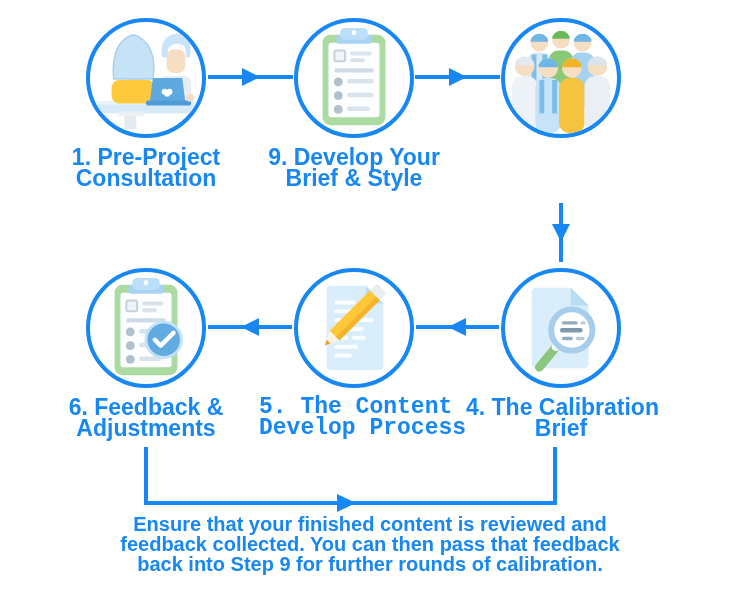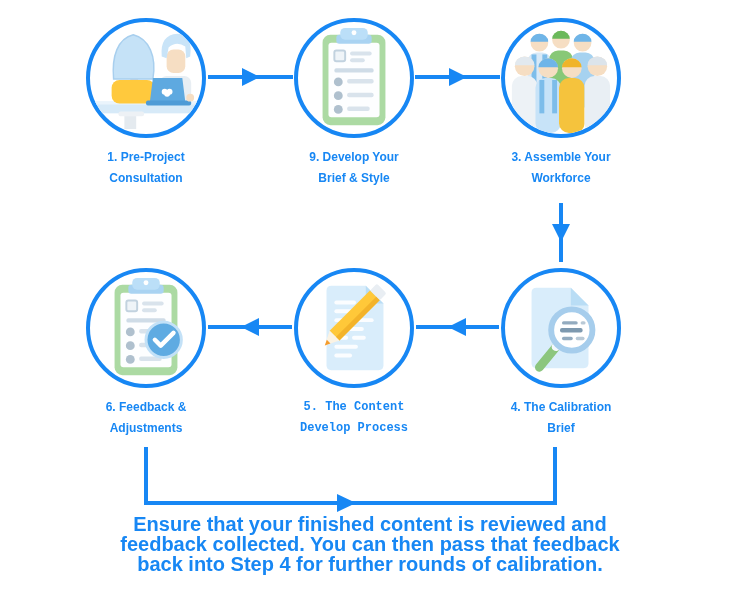--- a/index.html
+++ b/index.html
@@ -14,21 +14,21 @@
   #connectors { position:absolute; left:0; top:0; width:730px; height:590px; }
   .circle {
     position:absolute; width:120px; height:120px; box-sizing:border-box;
     border:4px solid var(--accent); border-radius:50%;
     background:#ffffff; overflow:hidden;
     display:flex; align-items:center; justify-content:center;
   }
   .circle svg { width:110px; height:110px; display:block; }
   .step-label {
     position:absolute; width:190px; text-align:center;
-    color:var(--accent); font-weight:bold; font-size:12px; line-height:21px;
+    color:var(--accent); font-weight:bold; font-size:23px; line-height:21px;
     white-space:nowrap;
   }
   .loop-note {
     position:absolute; left:95px; top:514px; width:550px;
     text-align:center; color:var(--accent); font-weight:bold;
     font-size:20px; line-height:20px; white-space:nowrap;
   }
   
   #c1 { left:86px;  top:18px; }
   #c2 { left:294px; top:18px; }
@@ -220,36 +220,32 @@
   </div>
 
   <div class="step-label" id="l1">
     <div>1. Pre-Project</div>
     <div>Consultation</div>
   </div>
   <div class="step-label" id="l2">
     <div>9. Develop Your</div>
     <div>Brief &amp; Style</div>
   </div>
-  <div class="step-label" id="l3">
-    <div>3. Assemble Your</div>
-    <div>Workforce</div>
-  </div>
   <div class="step-label" id="l4">
     <div>4. The Calibration</div>
     <div>Brief</div>
   </div>
   <div class="step-label" id="l5">
     <div>5. The Content</div>
     <div>Develop Process</div>
   </div>
   <div class="step-label" id="l6">
     <div>6. Feedback &amp;</div>
     <div>Adjustments</div>
   </div>
 
   <div class="loop-note">
     <div>Ensure that your finished content is reviewed and</div>
     <div>feedback collected. You can then pass that feedback</div>
-    <div>back into Step 4 for further rounds of calibration.</div>
+    <div>back into Step 9 for further rounds of calibration.</div>
   </div>
 
 </div>
 
 </body></html>

